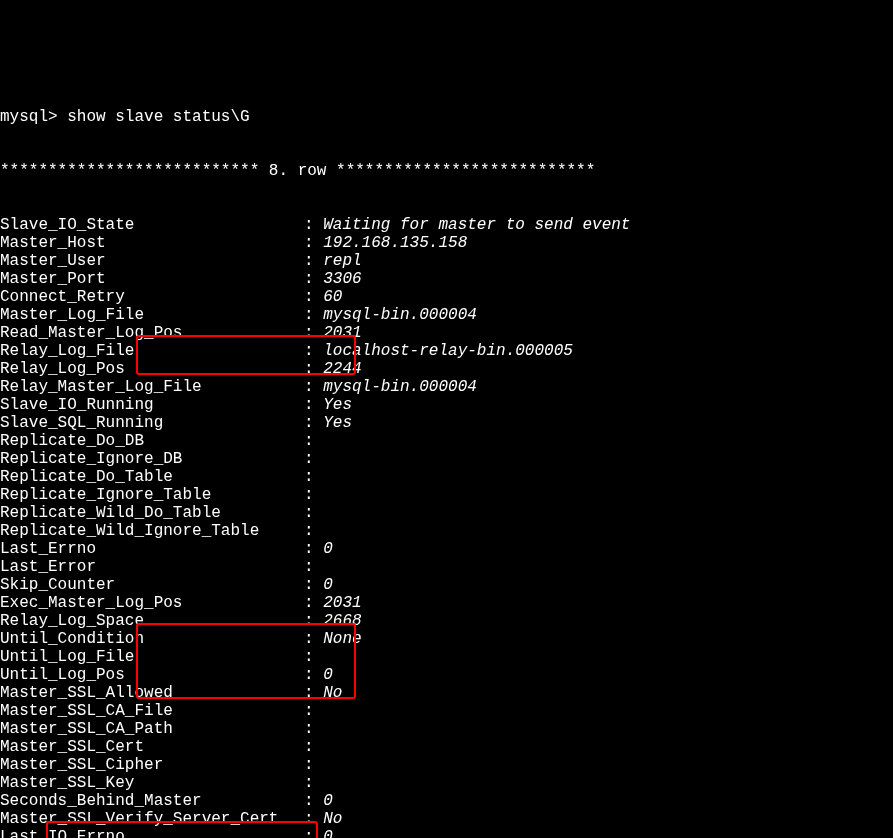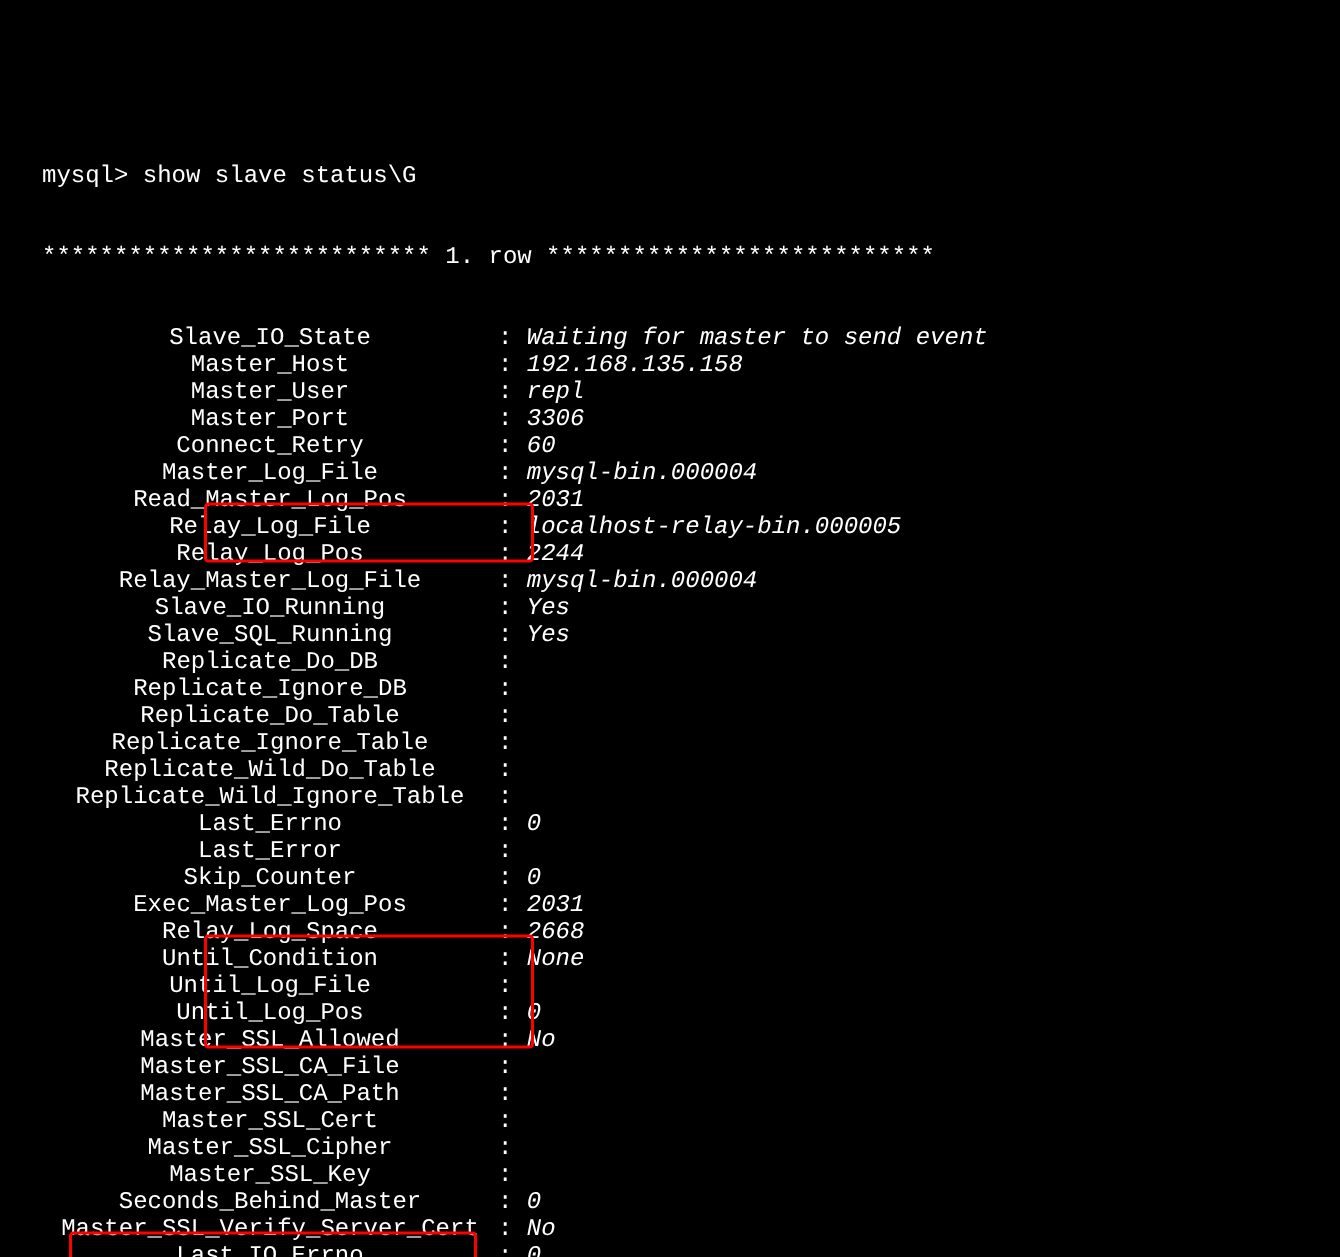--- a/index.html
+++ b/index.html
@@ -15,26 +15,25 @@
     height: 838px;
     overflow: hidden;
     position: relative;
   }
   .terminal {
     padding: 0;
   }
   .row {
     display: flex;
     height: 18px;
-    padding-left: 28px;
   }
   .label {
     display: inline-block;
     width: 304px;
-    text-align: center;
+    text-align: left;
     padding-right: 0;
   }
   .sep {
     display: inline-block;
   }
   .value {
     display: inline-block;
     font-style: italic;
   }
   .highlight-box {
@@ -45,20 +44,20 @@
     box-sizing: border-box;
   }
 </style>
 </head>
 <body>
 
 
 
 <div class="terminal">
   <div class="row"><span>mysql&gt; show slave status\G</span></div>
-  <div class="row"><span>*************************** 1. row ***************************</span></div>
+  <div class="row"><span>*************************** 8. row ***************************</span></div>
   <div id="fields-container"><div class="row"><span class="label">Slave_IO_State</span><span class="sep">: </span><span class="value">Waiting for master to send event</span></div><div class="row"><span class="label">Master_Host</span><span class="sep">: </span><span class="value">192.168.135.158</span></div><div class="row"><span class="label">Master_User</span><span class="sep">: </span><span class="value">repl</span></div><div class="row"><span class="label">Master_Port</span><span class="sep">: </span><span class="value">3306</span></div><div class="row"><span class="label">Connect_Retry</span><span class="sep">: </span><span class="value">60</span></div><div class="row"><span class="label">Master_Log_File</span><span class="sep">: </span><span class="value">mysql-bin.000004</span></div><div class="row"><span class="label">Read_Master_Log_Pos</span><span class="sep">: </span><span class="value">2031</span></div><div class="row"><span class="label">Relay_Log_File</span><span class="sep">: </span><span class="value">localhost-relay-bin.000005</span></div><div class="row"><span class="label">Relay_Log_Pos</span><span class="sep">: </span><span class="value">2244</span></div><div class="row"><span class="label">Relay_Master_Log_File</span><span class="sep">: </span><span class="value">mysql-bin.000004</span></div><div class="row"><span class="label">Slave_IO_Running</span><span class="sep">: </span><span class="value">Yes</span></div><div class="row"><span class="label">Slave_SQL_Running</span><span class="sep">: </span><span class="value">Yes</span></div><div class="row"><span class="label">Replicate_Do_DB</span><span class="sep">: </span><span class="value"></span></div><div class="row"><span class="label">Replicate_Ignore_DB</span><span class="sep">: </span><span class="value"></span></div><div class="row"><span class="label">Replicate_Do_Table</span><span class="sep">: </span><span class="value"></span></div><div class="row"><span class="label">Replicate_Ignore_Table</span><span class="sep">: </span><span class="value"></span></div><div class="row"><span class="label">Replicate_Wild_Do_Table</span><span class="sep">: </span><span class="value"></span></div><div class="row"><span class="label">Replicate_Wild_Ignore_Table</span><span class="sep">: </span><span class="value"></span></div><div class="row"><span class="label">Last_Errno</span><span class="sep">: </span><span class="value">0</span></div><div class="row"><span class="label">Last_Error</span><span class="sep">: </span><span class="value"></span></div><div class="row"><span class="label">Skip_Counter</span><span class="sep">: </span><span class="value">0</span></div><div class="row"><span class="label">Exec_Master_Log_Pos</span><span class="sep">: </span><span class="value">2031</span></div><div class="row"><span class="label">Relay_Log_Space</span><span class="sep">: </span><span class="value">2668</span></div><div class="row"><span class="label">Until_Condition</span><span class="sep">: </span><span class="value">None</span></div><div class="row"><span class="label">Until_Log_File</span><span class="sep">: </span><span class="value"></span></div><div class="row"><span class="label">Until_Log_Pos</span><span class="sep">: </span><span class="value">0</span></div><div class="row"><span class="label">Master_SSL_Allowed</span><span class="sep">: </span><span class="value">No</span></div><div class="row"><span class="label">Master_SSL_CA_File</span><span class="sep">: </span><span class="value"></span></div><div class="row"><span class="label">Master_SSL_CA_Path</span><span class="sep">: </span><span class="value"></span></div><div class="row"><span class="label">Master_SSL_Cert</span><span class="sep">: </span><span class="value"></span></div><div class="row"><span class="label">Master_SSL_Cipher</span><span class="sep">: </span><span class="value"></span></div><div class="row"><span class="label">Master_SSL_Key</span><span class="sep">: </span><span class="value"></span></div><div class="row"><span class="label">Seconds_Behind_Master</span><span class="sep">: </span><span class="value">0</span></div><div class="row"><span class="label">Master_SSL_Verify_Server_Cert</span><span class="sep">: </span><span class="value">No</span></div><div class="row"><span class="label">Last_IO_Errno</span><span class="sep">: </span><span class="value">0</span></div></div>
 </div>
 
 <div id="highlights-container"><div class="highlight-box" style="top: 335px; left: 136px; width: 220px; height: 40px;"></div><div class="highlight-box" style="top: 623px; left: 136px; width: 220px; height: 76px;"></div><div class="highlight-box" style="top: 821px; left: 46px; width: 272px; height: 40px;"></div></div>
 
 
 
 
 </body></html>

